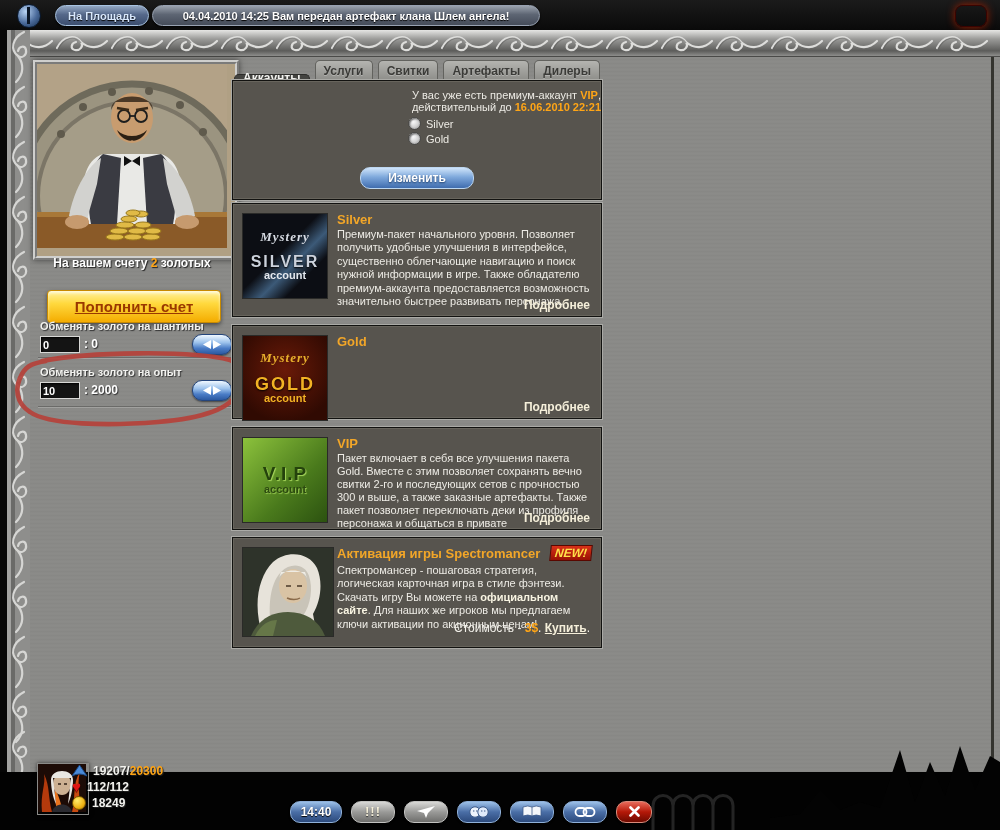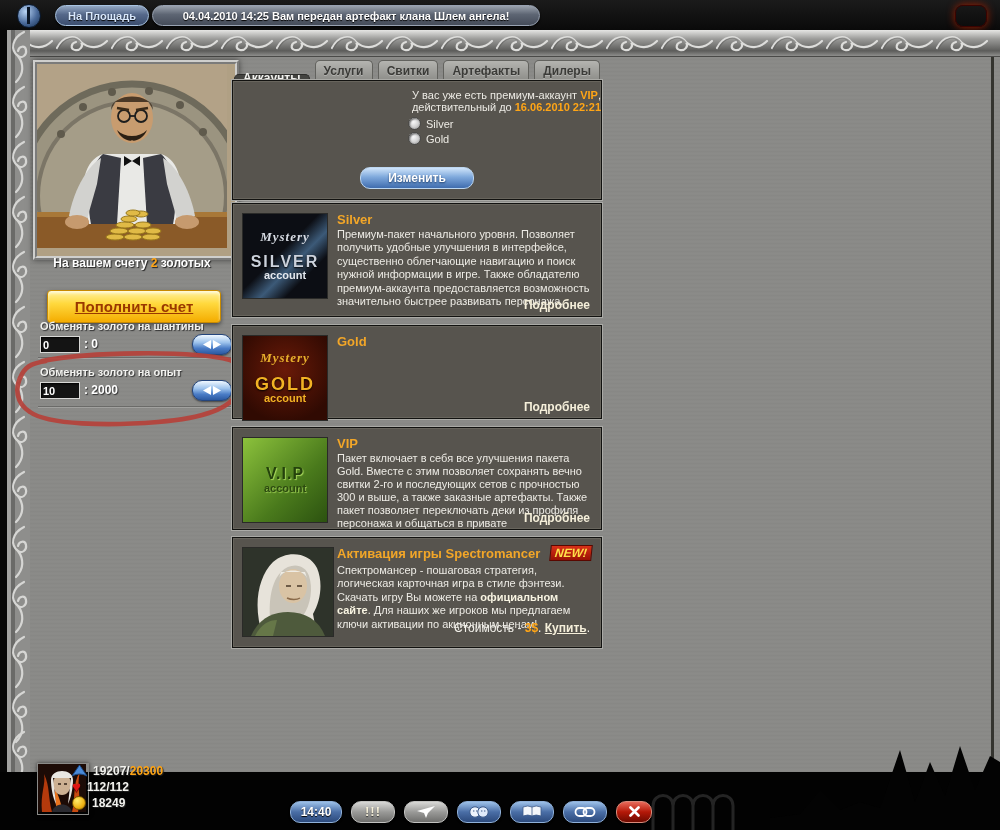--- a/index.html
+++ b/index.html
@@ -76,21 +76,21 @@
 
   .card .badge{position:absolute;left:9px;top:9px;width:84px;height:84px;border:1px solid #2a2a28;
      display:flex;flex-direction:column;align-items:center;justify-content:center;line-height:1.05;}
   .badge-silver{background:linear-gradient(135deg,#0c0e14 45%,#3c5a78 60%,#0c0e14 75%);}
   .badge-gold{background:radial-gradient(circle at 50% 40%,#6a1a08,#300a02 80%);}
   .badge-vip{background:linear-gradient(135deg,#8cc23c,#4a7a1c 60%,#2c5210);}
   .brand-word{font-family:"Liberation Serif",serif;font-style:italic;font-weight:bold;font-size:13px;color:#d8dce4;letter-spacing:1px;}
   .badge-gold .brand-word{color:#e8b02c;}
   .badge-main{font-weight:bold;font-size:16px;letter-spacing:2px;color:#ccd2dc;margin-top:10px;text-shadow:0 1px 2px #000;}
   .badge-gold .badge-main{color:#f2b224;font-size:18px;}
-  .badge-vip .badge-main{color:#24420c;font-size:16px;letter-spacing:1px;text-shadow:1px 1px 1px #a6d65c;}
+  .badge-vip .badge-main{color:#24420c;font-size:19px;letter-spacing:1px;text-shadow:1px 1px 1px #a6d65c;}
   .badge-sub{font-weight:bold;font-size:11px;color:#e4e8ee;}
   .badge-gold .badge-sub{color:#f2b224;}
   .badge-vip .badge-sub{color:#2c4a10;text-shadow:1px 1px 1px #96c650;}
   .card-title{position:absolute;left:104px;top:8px;color:#f2a628;font-size:13px;font-weight:bold;}
   .card-text{position:absolute;left:104px;top:24px;right:9px;font-size:11px;line-height:13.4px;color:#edebe5;}
   .card-link{position:absolute;right:11px;bottom:4px;color:#f5efda;font-size:12px;font-weight:bold;cursor:pointer;}
 
   #promo-img{position:absolute;left:9px;top:9px;width:90px;height:88px;border:1px solid #2a2a28;}
   #new-badge{position:absolute;right:9px;top:7px;background:linear-gradient(180deg,#d83018,#9a1204);
      border:1px solid #5a0800;color:#ffe049;font-weight:bold;font-style:italic;font-size:12px;padding:0 4px;transform:skewX(-6deg);}

